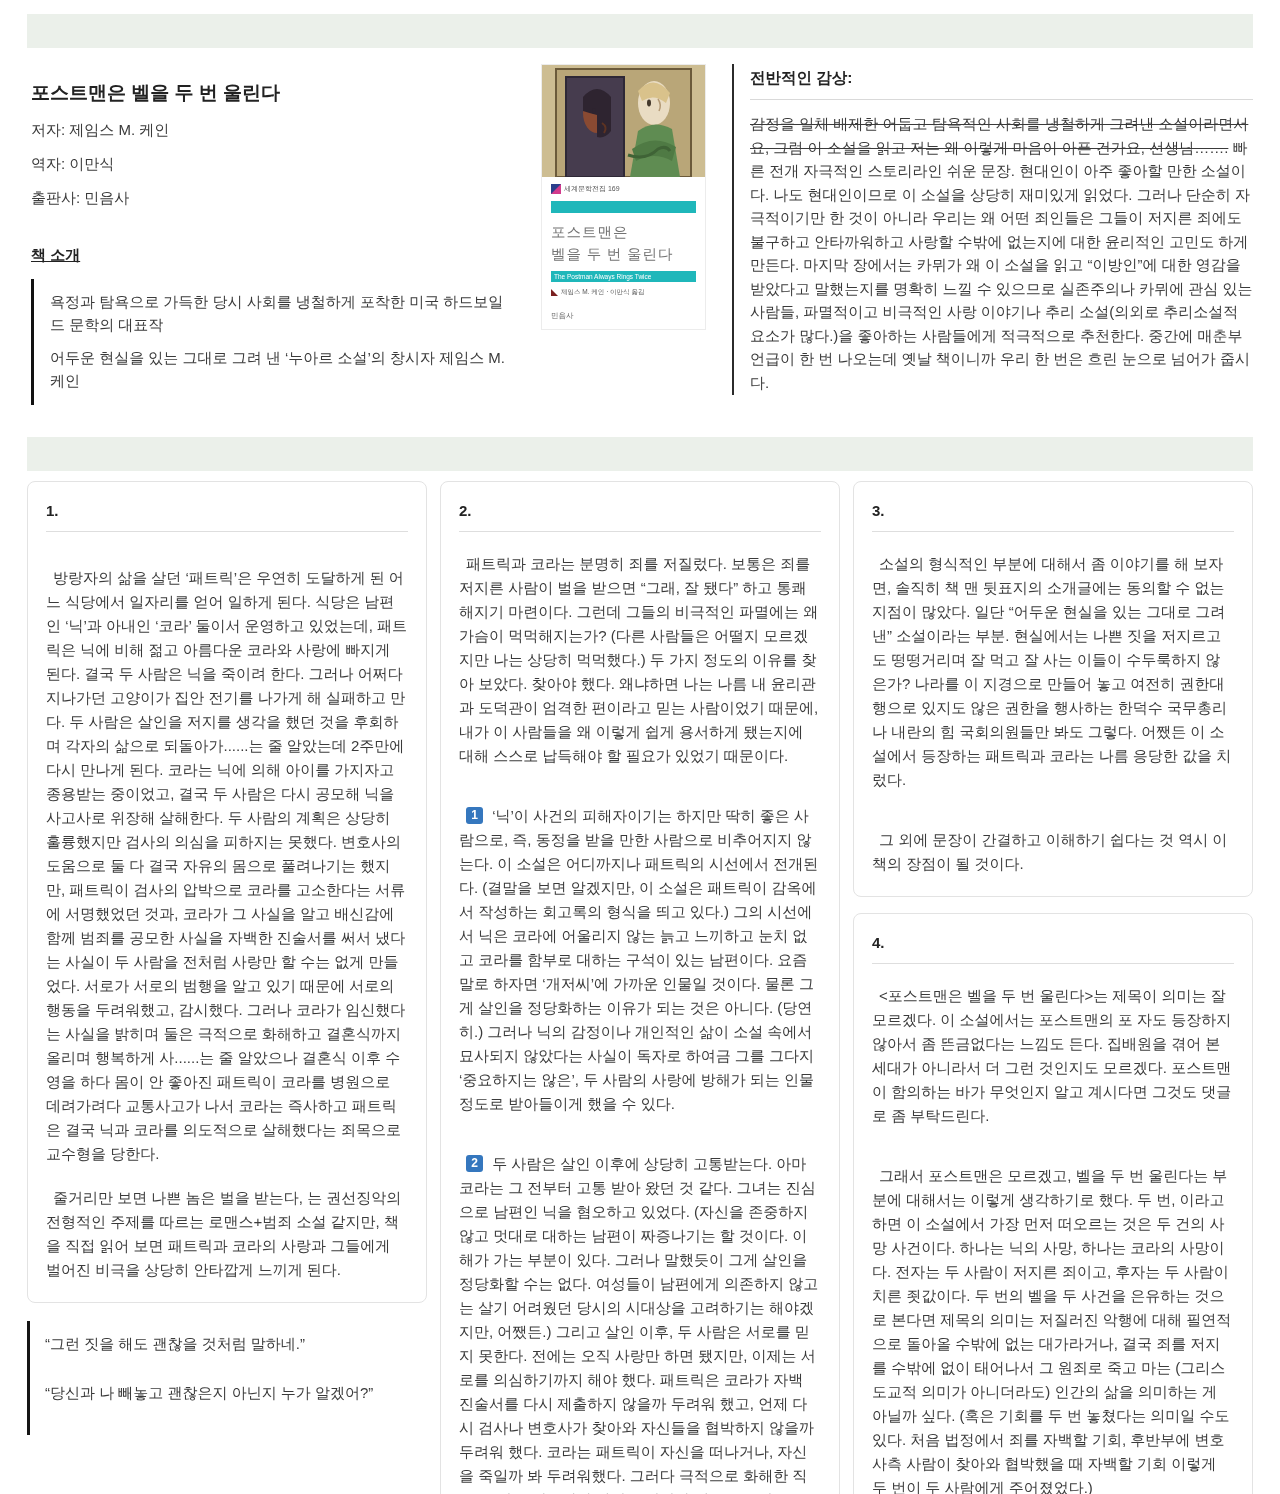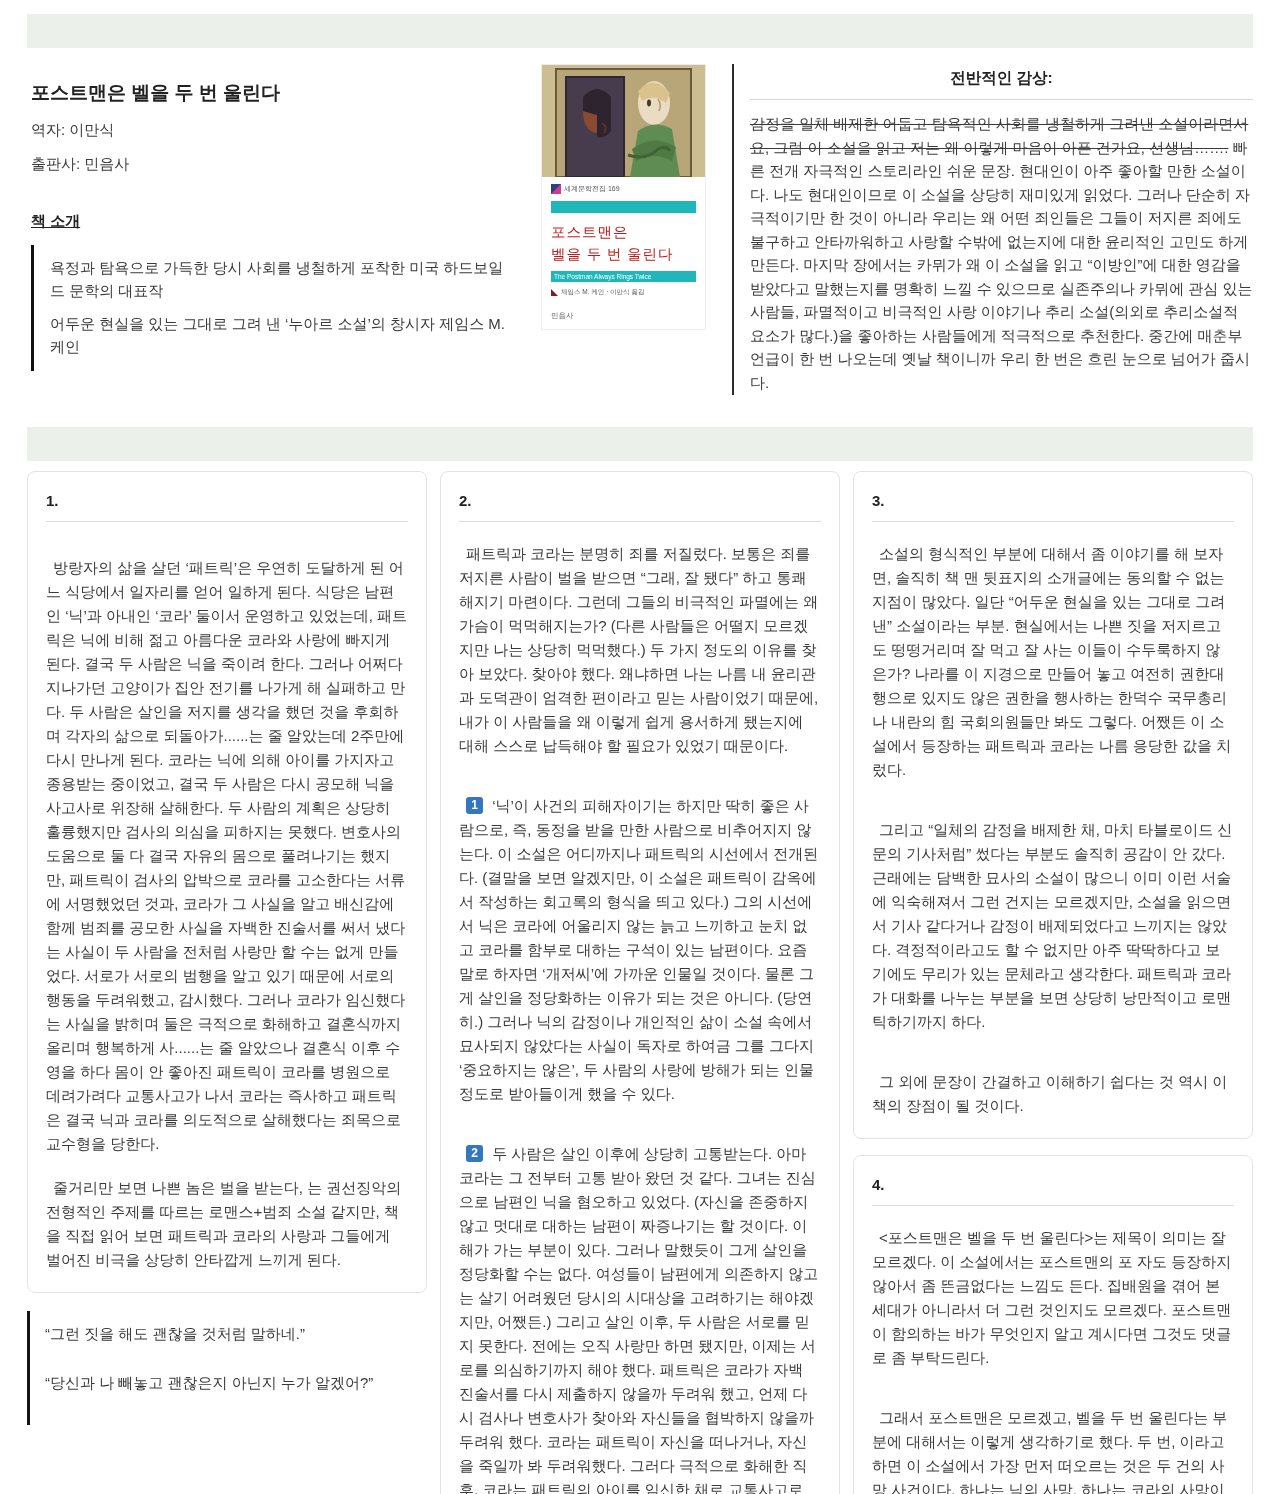--- a/index.html
+++ b/index.html
@@ -17,29 +17,29 @@
   .intro-heading{display:inline-block;font-size:15px;font-weight:bold;color:#222;text-decoration:underline;margin:38px 0 0 4px;}
   .intro-block{border-left:3px solid #111;padding:2px 0 4px 16px;margin:14px 0 0 4px;}
   .intro-block p{font-size:15px;line-height:1.55;margin:9px 0;color:#3a3a3a;}
 
   
   .cover{width:163px;flex:0 0 163px;border:1px solid #ececec;background:#fff;}
   .cover-art{display:block;width:163px;height:112px;}
   .cover-body{padding:7px 9px 8px 9px;}
   .cover-series{display:flex;align-items:center;gap:3px;font-size:7px;color:#555;}
   .cover-band{background:#1fb7ba;height:12px;margin:7px 0 8px 0;}
-  .cover-title{font-family:"Liberation Serif","DejaVu Serif",serif;font-size:14.5px;color:#b91c1c;line-height:1.55;letter-spacing:1px;}
+  .cover-title{font-family:"Liberation Serif","DejaVu Serif",serif;font-size:14.5px;color:#737373;line-height:1.55;letter-spacing:1px;}
   .cover-sub{background:#1fb7ba;color:#fff;font-size:6.5px;padding:2px 3px;margin-top:5px;white-space:nowrap;overflow:hidden;}
   .cover-credit{display:flex;align-items:center;gap:3px;font-size:6.5px;color:#555;margin-top:6px;}
   .tri-dark{width:0;height:0;border-left:7px solid #7a2020;border-top:7px solid transparent;display:inline-block;}
   .cover-pub{font-size:7.5px;color:#666;margin-top:14px;}
 
   
   .review{flex:1 1 auto;border-left:2px solid #2b2b2b;padding-left:16px;min-height:258px;}
-  .review-heading{font-size:15.5px;font-weight:bold;color:#222;margin:4px 0 10px 0;text-align:center;}
+  .review-heading{font-size:15.5px;font-weight:bold;color:#222;margin:4px 0 10px 0;}
   .review hr{border:none;border-top:1px solid #d9d9d9;margin:0 0 12px 0;}
   .review p{font-size:15px;line-height:1.57;color:#3a3a3a;margin:0;}
   .strike{text-decoration:line-through;margin-top:19px;}
 
   
   .cols{display:grid;grid-template-columns:1fr 1fr 1fr;gap:13px;margin-top:10px;align-items:start;}
   .card{background:#fff;border:1px solid #e3e3e3;border-radius:8px;padding:6px 18px 20px 18px;}
   .card + .card{margin-top:16px;}
   .sec-num{font-size:15px;font-weight:bold;color:#222;margin:14px 0 12px 0;}
   .card hr{border:none;border-top:1px solid #dedede;margin:0 0 6px 0;}
@@ -55,20 +55,21 @@
 </head>
 <body>
 
 <div class="page">
 
   <div class="greenbar top-bar"></div>
 
   <div class="header">
     <div class="header-left">
       <div class="book-title">포스트맨은 벨을 두 번 울린다</div>
+      <div class="meta-line">저자: 제임스 M. 케인</div>
       <div class="meta-line">역자: 이만식</div>
       <div class="meta-line">출판사: 민음사</div>
       <div class="intro-heading">책 소개</div>
       <div class="intro-block">
         <p>욕정과 탐욕으로 가득한 당시 사회를 냉철하게 포착한 미국 하드보일드 문학의 대표작</p>
         <p>어두운 현실을 있는 그대로 그려 낸 ‘누아르 소설’의 창시자 제임스 M. 케인</p>
       </div>
     </div>
 
     <div class="cover">
@@ -145,21 +146,20 @@
         <p class="numbered"><span class="badge">2</span><span> 두 사람은 살인 이후에 상당히 고통받는다. 아마 코라는 그 전부터 고통 받아 왔던 것 같다. 그녀는 진심으로 남편인 닉을 혐오하고 있었다. (자신을 존중하지 않고 멋대로 대하는 남편이 짜증나기는 할 것이다. 이해가 가는 부분이 있다. 그러나 말했듯이 그게 살인을 정당화할 수는 없다. 여성들이 남편에게 의존하지 않고는 살기 어려웠던 당시의 시대상을 고려하기는 해야겠지만, 어쨌든.) 그리고 살인 이후, 두 사람은 서로를 믿지 못한다. 전에는 오직 사랑만 하면 됐지만, 이제는 서로를 의심하기까지 해야 했다. 패트릭은 코라가 자백 진술서를 다시 제출하지 않을까 두려워 했고, 언제 다시 검사나 변호사가 찾아와 자신들을 협박하지 않을까 두려워 했다. 코라는 패트릭이 자신을 떠나거나, 자신을 죽일까 봐 두려워했다. 그러다 극적으로 화해한 직후, 코라는 패트릭의 아이를 임신한 채로 교통사고로 끔찍하게 죽었고, 패트릭은 자신의 의도가 어찌되었건 코라의 의심(패트릭이 자신을 죽일지도 모른다는 의심)이 실현된 것에 대해 괴로워하다 교수형을 당했다.</span></p>
 
       </div>
     </div>
 
     <div class="col">
       <div class="card">
         <div class="sec-num">3.</div>
         <hr>
         <p>소설의 형식적인 부분에 대해서 좀 이야기를 해 보자면, 솔직히 책 맨 뒷표지의 소개글에는 동의할 수 없는 지점이 많았다. 일단 “어두운 현실을 있는 그대로 그려 낸” 소설이라는 부분. 현실에서는 나쁜 짓을 저지르고도 떵떵거리며 잘 먹고 잘 사는 이들이 수두룩하지 않은가? 나라를 이 지경으로 만들어 놓고 여전히 권한대행으로 있지도 않은 권한을 행사하는 한덕수 국무총리나 내란의 힘 국회의원들만 봐도 그렇다. 어쨌든 이 소설에서 등장하는 패트릭과 코라는 나름 응당한 값을 치렀다.</p>
-        <p class="numbered">그리고 “일체의 감정을 배제한 채, 마치 타블로이드 신문의 기사처럼” 썼다는 부분도 솔직히 공감이 안 갔다. 근래에는 담백한 묘사의 소설이 많으니 이미 이런 서술에 익숙해져서 그런 건지는 모르겠지만, 소설을 읽으면서 기사 같다거나 감정이 배제되었다고 느끼지는 않았다. 격정적이라고도 할 수 없지만 아주 딱딱하다고 보기에도 무리가 있는 문체라고 생각한다. 패트릭과 코라가 대화를 나누는 부분을 보면 상당히 낭만적이고 로맨틱하기까지 하다.</p>
         <p class="numbered">그 외에 문장이 간결하고 이해하기 쉽다는 것 역시 이 책의 장점이 될 것이다.</p>
       </div>
 
       <div class="card">
         <div class="sec-num">4.</div>
         <hr>
         <p>&lt;포스트맨은 벨을 두 번 울린다&gt;는 제목이 의미는 잘 모르겠다. 이 소설에서는 포스트맨의 포 자도 등장하지 않아서 좀 뜬금없다는 느낌도 든다. 집배원을 겪어 본 세대가 아니라서 더 그런 것인지도 모르겠다. 포스트맨이 함의하는 바가 무엇인지 알고 계시다면 그것도 댓글로 좀 부탁드린다.</p>
         <p class="numbered">그래서 포스트맨은 모르겠고, 벨을 두 번 울린다는 부분에 대해서는 이렇게 생각하기로 했다. 두 번, 이라고 하면 이 소설에서 가장 먼저 떠오르는 것은 두 건의 사망 사건이다. 하나는 닉의 사망, 하나는 코라의 사망이다. 전자는 두 사람이 저지른 죄이고, 후자는 두 사람이 치른 죗값이다. 두 번의 벨을 두 사건을 은유하는 것으로 본다면 제목의 의미는 저질러진 악행에 대해 필연적으로 돌아올 수밖에 없는 대가라거나, 결국 죄를 저지를 수밖에 없이 태어나서 그 원죄로 죽고 마는 (그리스도교적 의미가 아니더라도) 인간의 삶을 의미하는 게 아닐까 싶다. (혹은 기회를 두 번 놓쳤다는 의미일 수도 있다. 처음 법정에서 죄를 자백할 기회, 후반부에 변호사측 사람이 찾아와 협박했을 때 자백할 기회 이렇게 두 번이 두 사람에게 주어졌었다.)</p>
 
       </div>

